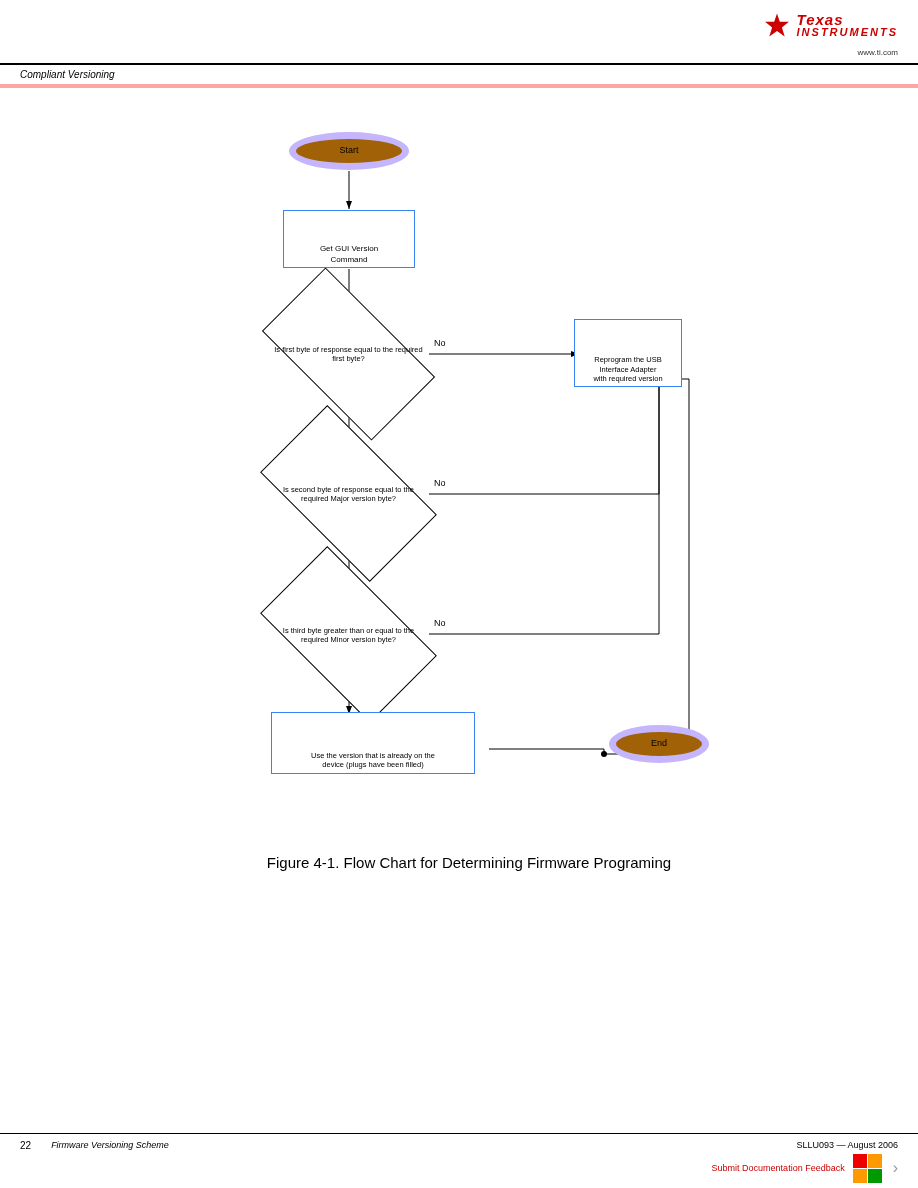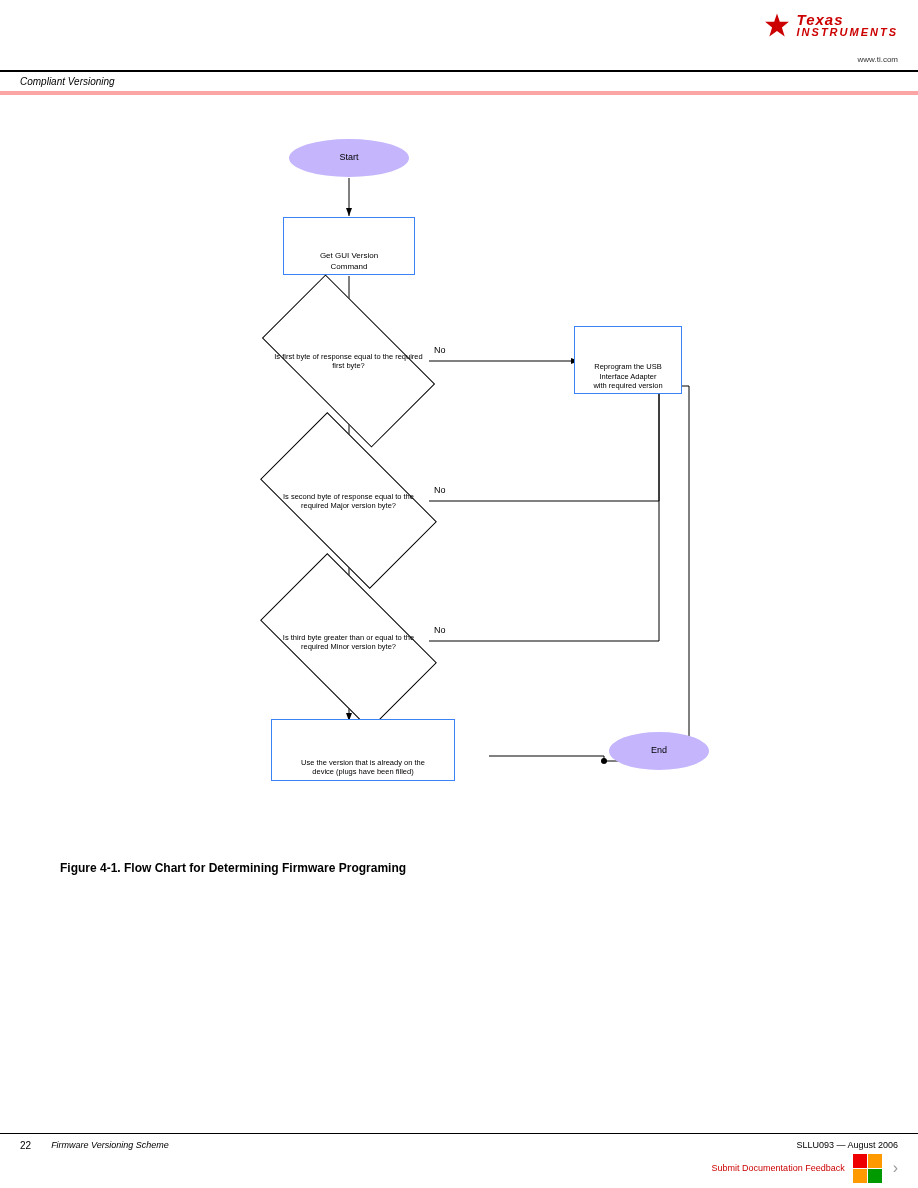--- a/index.html
+++ b/index.html
@@ -51,21 +51,21 @@
       font-weight: bold;
       font-style: italic;
       color: #c00;
       letter-spacing: 2px;
       line-height: 1;
     }
     .ti-url {
       font-size: 8px;
       color: #333;
       text-align: right;
-      margin-top: 15px;
+      margin-top: 8px;
     }
 
     
     .subheader {
       padding: 4px 20px;
       font-style: italic;
       font-size: 10px;
       color: #000;
       border-bottom: 4px solid #fca5a5;
     }
@@ -112,21 +112,21 @@
       align-items: center;
       justify-content: center;
       text-align: center;
       font-size: 8px;
       line-height: 1.3;
     }
 
     .fc-oval {
       border: 7px solid #c4b5fd;
       border-radius: 50%;
-      background: #c4b5fd;
+      background: #a16207;
       justify-content: center;
     }
 
     .fc-rect {
       border: 1px solid #3b82f6;
       background: #fff;
       align-items: flex-end;
     }
 
     .fc-diamond {
@@ -150,22 +150,23 @@
       position: absolute;
       top: 0;
       left: 0;
       width: 100%;
       height: 100%;
       pointer-events: none;
     }
 
     
     .figure-caption {
-      font-size: 12px;
-      font-weight: bold;
+      text-align: center;
+      font-size: 15px;
+      font-weight: normal;
       margin-top: 10px;
       margin-bottom: 20px;
     }
 
     
     .footer {
       position: absolute;
       bottom: 0;
       left: 0;
       right: 0;
@@ -325,21 +326,21 @@
       <div class="fc-shape fc-diamond" style="left:152px; top:473px; width:155px; height:95px; border:1px solid #000;">
         <div class="fc-diamond-inner">
           Is third byte greater than or equal to the required Minor version byte?
         </div>
       </div>
 
       <div class="fc-shape fc-rect" style="left:455px; top:205px; width:108px; height:68px;">
         <span style="font-size:7.5px; padding:2px; text-align:center;">Reprogram the USB<br>Interface Adapter<br>with required version</span>
       </div>
 
-      <div class="fc-shape fc-rect" style="left:152px; top:598px; width:184px; height:62px;">
+      <div class="fc-shape fc-rect" style="left:152px; top:598px; width:204px; height:62px;">
         <span style="font-size:7.5px; padding:3px; text-align:center;">Use the version that is already on the<br>device (plugs have been filled)</span>
       </div>
 
       <div class="fc-shape fc-oval" style="left:490px; top:611px; width:100px; height:38px;">
         <span style="font-size:9px;">End</span>
       </div>
 
     </div>
   </div>
 

